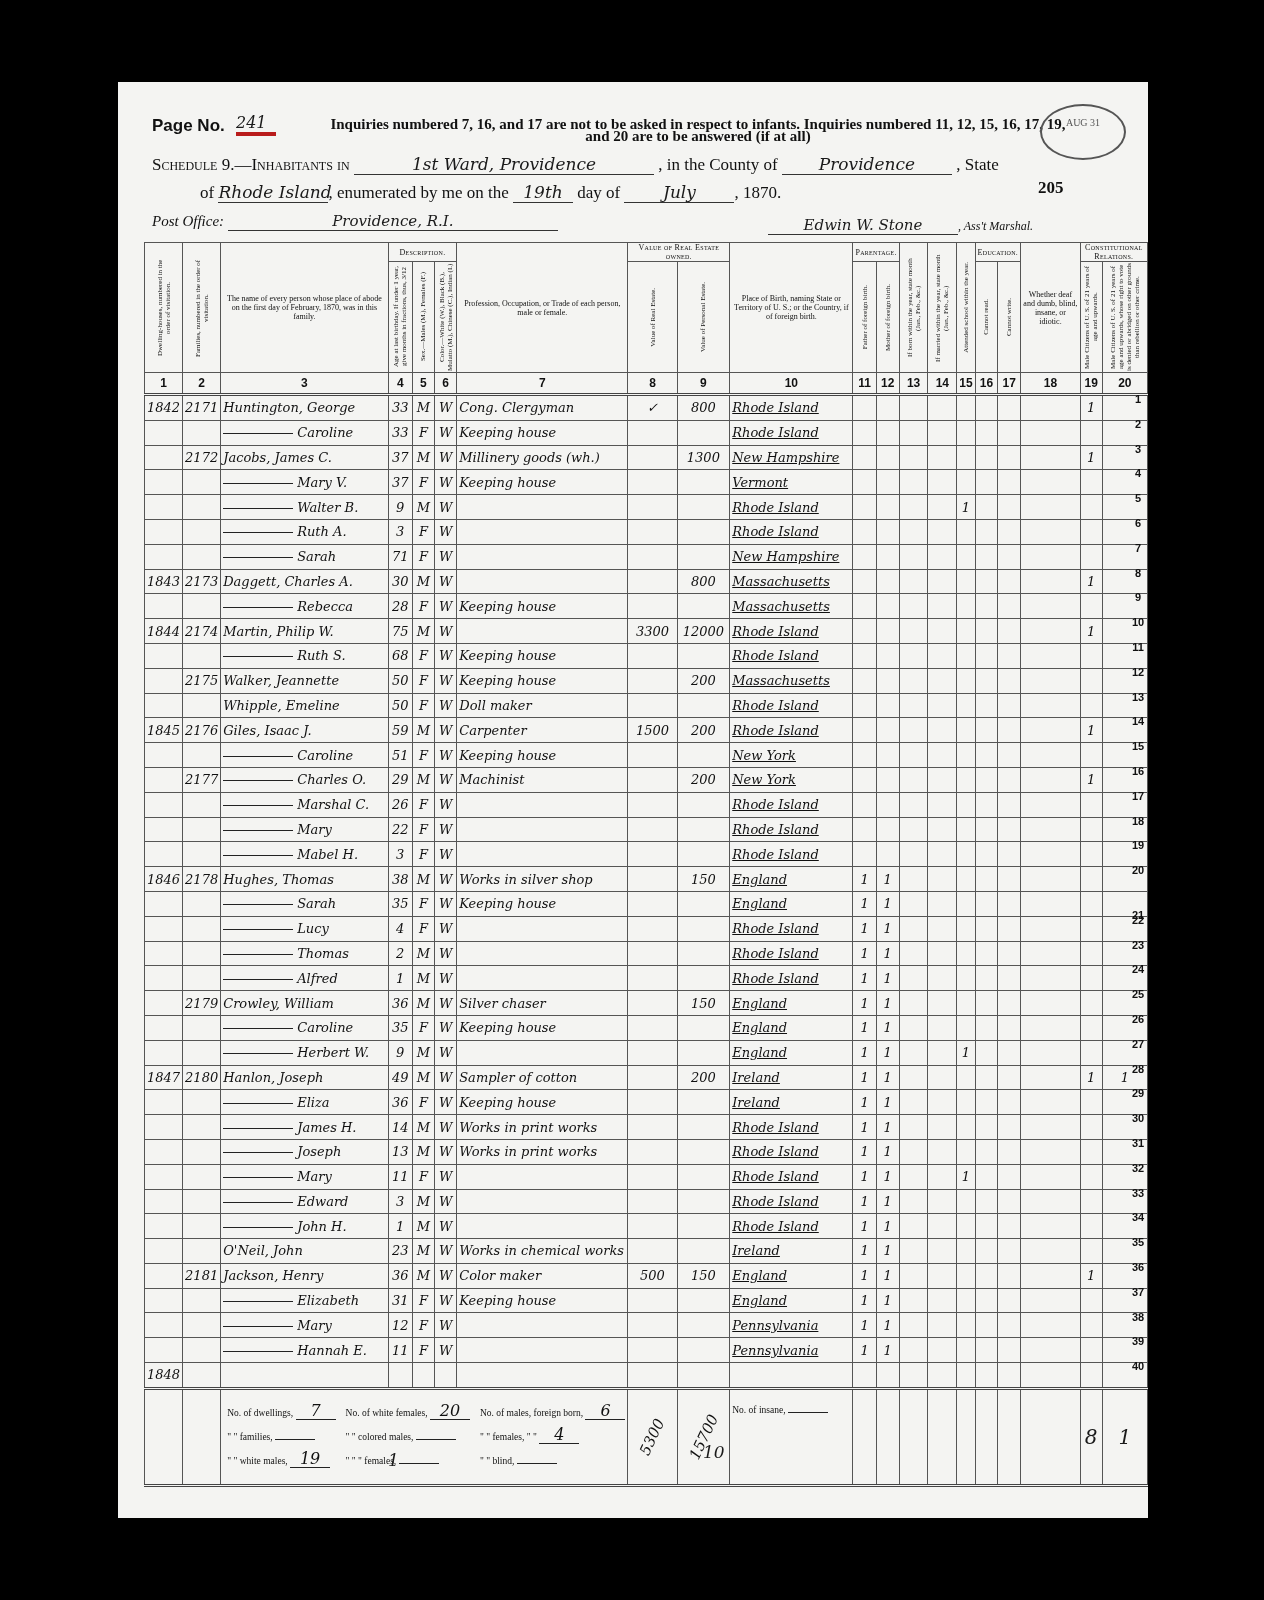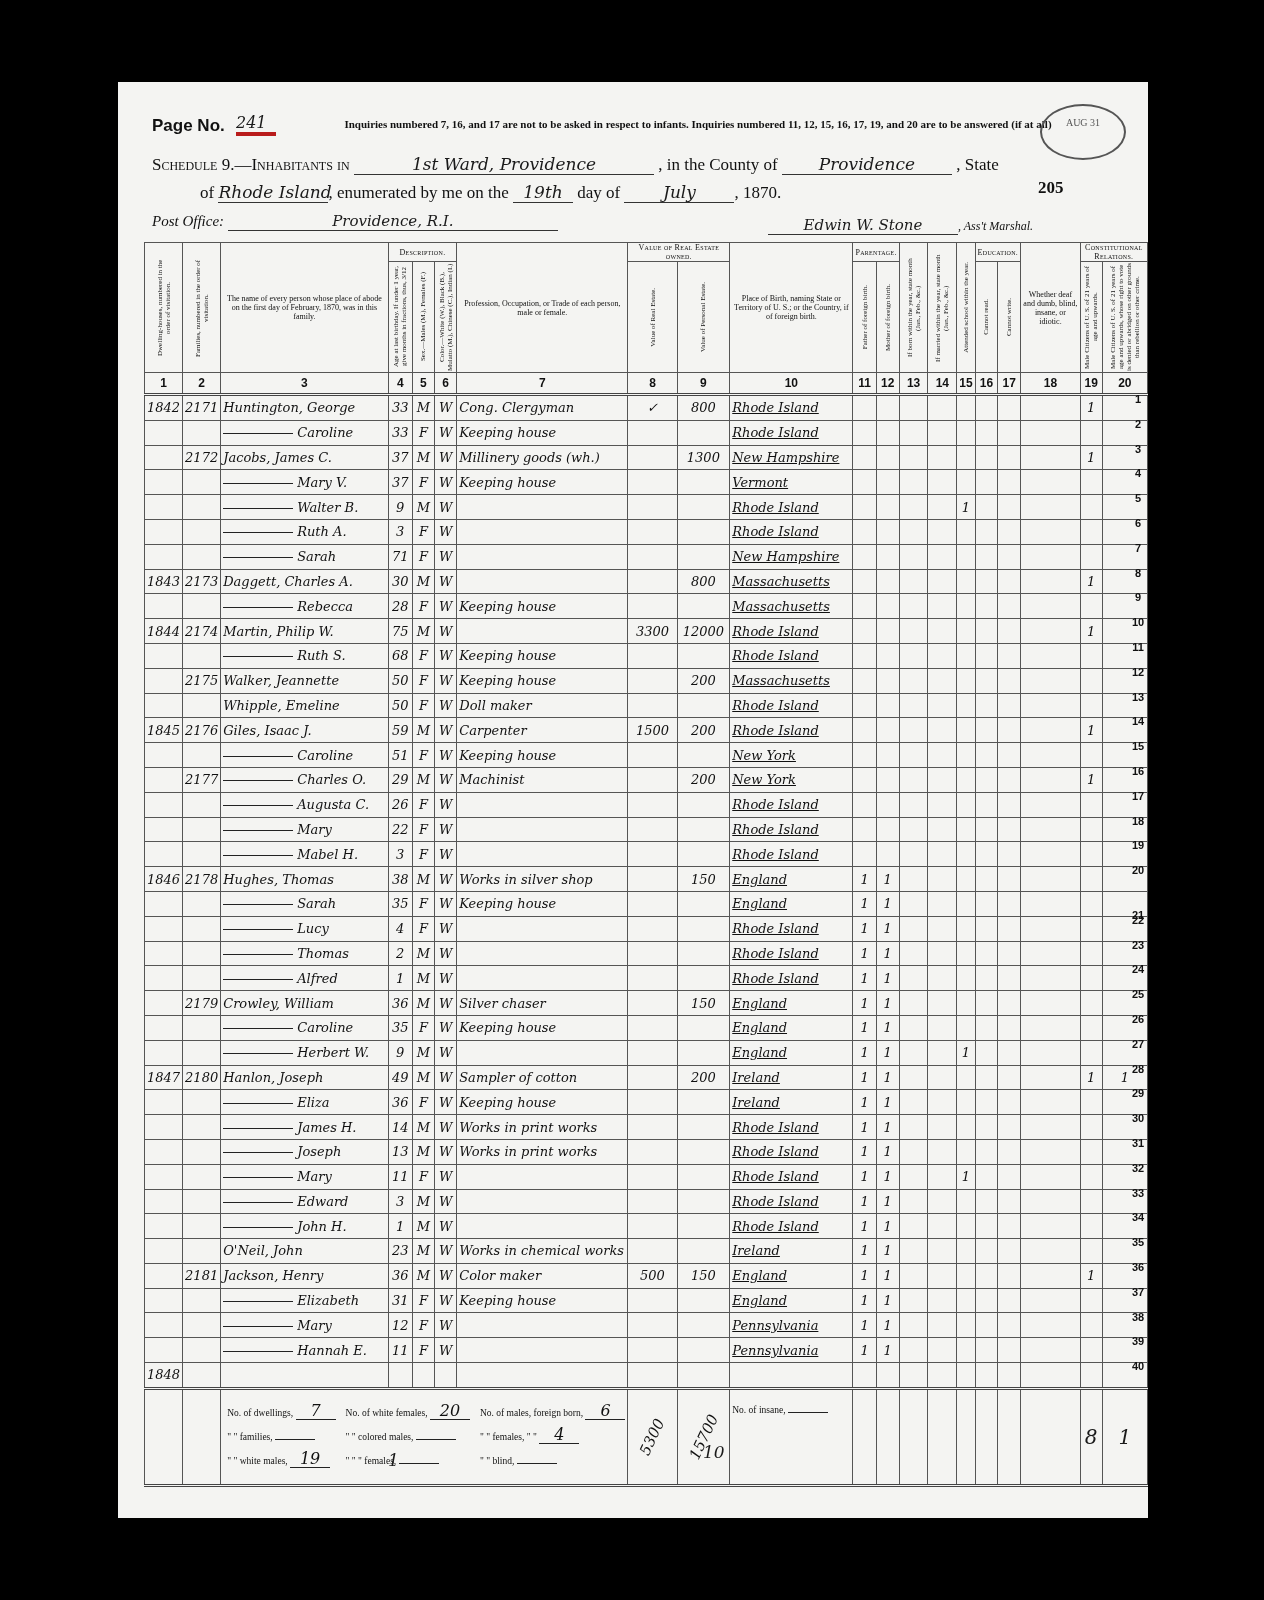--- a/index.html
+++ b/index.html
@@ -8,21 +8,21 @@
     position:relative; overflow:hidden;
     font-family:"Liberation Serif", serif;
   }
   .sheet {
     position:absolute; left:118px; top:82px; width:1030px; height:1436px;
     background:#f4f4f2; color:#111;
   }
   .hdr-pageno { position:absolute; left:34px; top:34px; font-family:"Liberation Sans", sans-serif; font-weight:bold; font-size:17px; }
   .hw { font-family:"DejaVu Serif", serif; font-style:italic; color:#1a1a1a; }
   .pageno-val { position:absolute; left:118px; top:31px; font-size:16px; border-bottom:4px solid #b91c1c; width:40px; }
-  .inquiries { position:absolute; left:210px; top:36px; width:740px; font-size:11px; font-weight:bold; text-align:center; line-height:12px; }
+  .inquiries { position:absolute; left:210px; top:36px; width:740px; font-size:15px; font-weight:bold; text-align:center; line-height:12px; }
   .line { position:absolute; font-size:17px; white-space:nowrap; }
   .fill { display:inline-block; border-bottom:1px solid #333; text-align:center; }
   .sched-lbl { font-variant:small-caps; }
   .stamp { position:absolute; left:922px; top:22px; width:86px; height:56px; border:2px solid #555; border-radius:50%; font-size:10px; text-align:center; color:#555; line-height:14px; padding-top:10px; box-sizing:border-box; }
   .stamp-num { position:absolute; left:920px; top:96px; font-size:17px; font-weight:bold; }
   .marshal { position:absolute; left:650px; top:134px; font-size:15px; white-space:nowrap; }
 
   table.census { position:absolute; left:26px; top:160px; border-collapse:collapse; table-layout:fixed; }
   table.census td, table.census th { border:1px solid #555; padding:0 2px; overflow:hidden; white-space:nowrap; }
   table.census th { font-weight:normal; font-size:8px; line-height:9px; vertical-align:middle; text-align:center; white-space:normal; }
@@ -541,21 +541,21 @@
           <td class="num"></td>
           <td class="num"></td>
           <td class="num"></td>
           <td class="num"></td>
           <td class="num">1</td>
           <td class="num"></td>
         </tr>
         <tr class="row">
           <td class="num"></td>
           <td class="num"></td>
-          <td class="c-name"><span class="dash"></span><span>Augusta C.</span></td>
+          <td class="c-name"><span class="dash"></span><span>Marshal C.</span></td>
           <td class="c-age">26</td>
           <td class="num">F</td>
           <td class="num">W</td>
           <td class=""></td>
           <td class="num"></td>
           <td class="num"></td>
           <td class="place">Rhode Island</td>
           <td class="num"></td>
           <td class="num"></td>
           <td class="num"></td>

